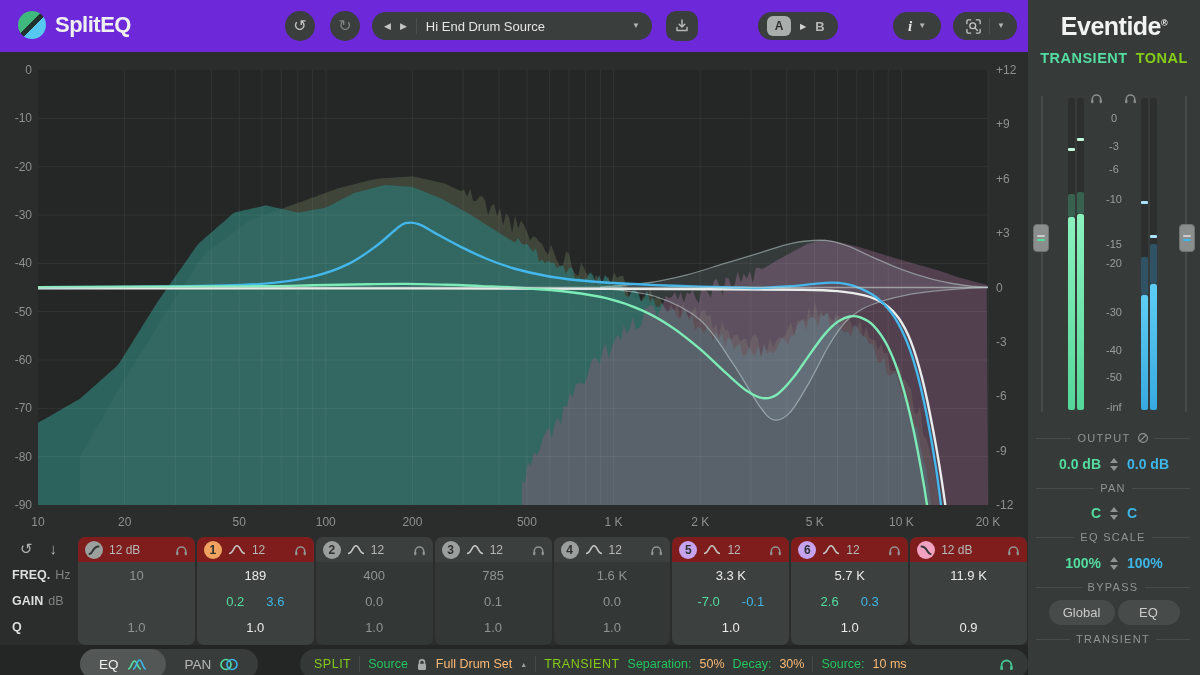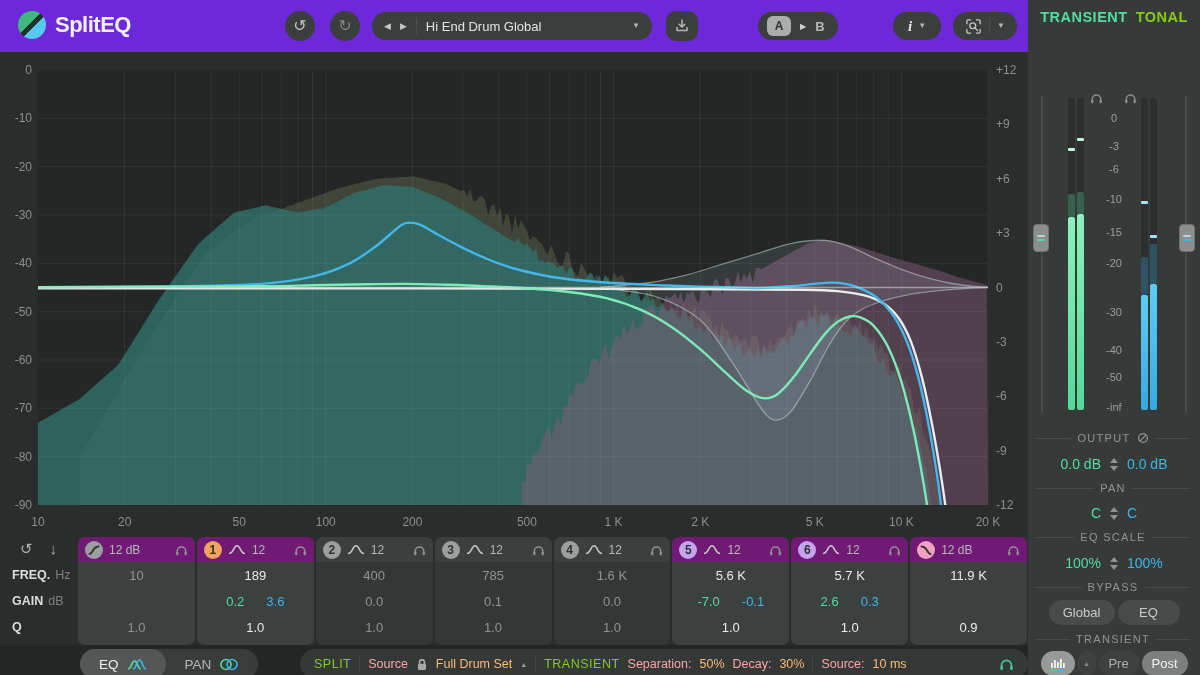--- a/index.html
+++ b/index.html
@@ -42,38 +42,38 @@
   .band-strip{position:absolute;left:0;top:535px;width:1028px;height:110px;display:flex}
   .band-left{width:78px;flex:none}
   .bl-icons{height:27px;display:flex;align-items:center;gap:17px;padding-left:20px;color:#aeb2b1;font-size:15px}
   .bl-row{height:26px;display:flex;align-items:center;padding-left:12px;gap:5px}
   .bl-name{color:#dcdfde;font-weight:bold;font-size:12.5px}
   .bl-unit{color:#7e8281;font-size:12.5px}
   .band-cards{flex:1;display:flex;gap:2px;padding-right:1px}
   .band-card{flex:1;margin-top:2px;border-radius:7px;overflow:hidden;background:#333736;min-width:0}
   .band-card.active{background:#3c403f}
   .band-head{height:25px;display:flex;align-items:center;gap:6px;padding:0 7px;background:#3b3f3e}
-  .band-card.active .band-head{background:#701a75}
+  .band-card.active .band-head{background:#7f1d1d}
   .band-badge{width:18px;height:18px;border-radius:50%;flex:none;display:flex;align-items:center;justify-content:center;
       font-size:12px;font-weight:bold;color:#2e3130}
   .band-slope{font-size:12px;color:#b5b8b7;white-space:nowrap}
   .band-hp{margin-left:auto;display:flex}
   .band-val{height:26px;display:flex;align-items:center;justify-content:center;font-size:13px;color:#8f9392;gap:22px}
   .band-val.on{color:#e9ebea}
   .g-t{color:#53dda1}.g-n{color:#3db6e8}
 
   
   .bottom-strip{position:absolute;left:0;top:645px;width:1028px;height:30px;background:#232625}
   .tabs{position:absolute;left:80px;top:4px;height:30px;border-radius:15px;background:#383c3b;display:flex}
   .tab{display:flex;align-items:center;gap:8px;padding:0 19px;font-size:13.5px;color:#b5b8b7;border-radius:15px}
   .tab.active{background:#535756;color:#eef0ef}
   .settings{position:absolute;left:300px;top:4px;width:728px;height:30px;border-radius:15px;background:#343837;
       display:flex;align-items:center;gap:8px;padding:0 14px;box-sizing:border-box;font-size:12.5px;white-space:nowrap}
   .s-strong{color:#84cc16;letter-spacing:.5px}
-  .s-lbl{color:#fca5a5}
+  .s-lbl{color:#22c55e}
   .s-val{color:#fdba74}
   .vdiv{width:1px;height:16px;background:#454948}
   .up-sm{font-size:7px;color:#9a9e9d}
 
   
   .rpanel{position:absolute;left:1028px;top:0;width:172px;height:675px;background:#363a39}
   .brand{text-align:center;padding-top:12px;font-size:25px;font-weight:bold;color:#f1f3f2;letter-spacing:-.5px}
   .brand sup{font-size:9px}
   .streams{display:flex;justify-content:center;gap:8px;margin-top:9px;font-size:14.5px;font-weight:bold;letter-spacing:.5px}
   .st-t{color:#53dda1}.st-n{color:#84cc16}
@@ -84,21 +84,21 @@
   .mtick{position:absolute;left:60px;width:52px;text-align:center;font-size:11px;color:#9a9e9d}
   .mtrack{position:absolute;width:2px;top:8px;height:316px;background:#474b4a}
   .handle{position:absolute;width:16px;height:28px;background:#8a8e8d;border-radius:4px;border:1px solid #6f7372;box-sizing:border-box}
   .handle .ln{position:absolute;left:3px;right:3px;height:2px;background:#c9cccb;top:10px;border-radius:1px}
   .handle .cl{position:absolute;left:3px;right:3px;height:2px;top:14px;border-radius:1px}
   .mhp{position:absolute;top:2px}
   .sec{position:absolute;left:8px;right:10px;display:flex;align-items:center;gap:6px;color:#909493;font-size:11px;
       letter-spacing:1.3px;justify-content:center}
   .sec::before,.sec::after{content:"";flex:1;height:1px;background:#484c4b}
   .vrow{position:absolute;left:0;width:172px;display:flex;align-items:center;justify-content:center;gap:9px;
-      font-size:14px;font-weight:normal;height:20px}
+      font-size:14px;font-weight:bold;height:20px}
   .v-t{color:#53dda1;min-width:52px;text-align:right}
   .v-n{color:#3db6e8;min-width:52px;text-align:left}
   .stp{display:flex;flex-direction:column;gap:3px;align-items:center}
   .stp i{display:block;width:0;height:0;border-left:4px solid transparent;border-right:4px solid transparent}
   .stp .u{border-bottom:5px solid #8f9392}
   .stp .d{border-top:5px solid #8f9392}
   .btnrow{position:absolute;left:0;width:172px;display:flex;justify-content:center;gap:3px}
   .pillbtn{height:25px;border-radius:13px;background:#474b4a;color:#c9cccb;font-size:13px;display:flex;
       align-items:center;justify-content:center}
   .chip{height:25px;border-radius:13px;display:flex;align-items:center;justify-content:center;font-size:13px}
@@ -200,21 +200,21 @@
     <div class="logo">
       <span class="logo-icon"></span>
       <span class="logo-text">SplitEQ</span>
     </div>
     <button class="circbtn" style="left:285px">↺</button>
     <button class="circbtn dim" style="left:330px">↻</button>
     <div class="preset">
       <span class="tri">◀</span>
       <span class="tri">▶</span>
       <span class="pdiv"></span>
-      <span class="pname">Hi End Drum Global</span>
+      <span class="pname">Hi End Drum Source</span>
       <span class="tri down">▼</span>
     </div>
     <button class="savebtn">
       <svg width="16" height="16" viewBox="0 0 16 16">
         <path d="M8 2 V8.6 M5.2 6.2 L8 9 L10.8 6.2 M3 9.5 V12.5 H13 V9.5" fill="none" stroke="#b5b8b7" stroke-width="1.5" stroke-linecap="round" stroke-linejoin="round"></path>
       </svg>
     </button>
     <div class="ab">
       <span class="a-chip">A</span>
       <span class="ab-arrow">▶</span>
@@ -371,21 +371,21 @@
             </span>
             <span class="band-slope">12</span>
             <span class="band-hp">
               <svg viewBox="0 0 14 13" width="13" height="12">
                 <path d="M2.4 11.2 V7.8 A4.6 4.6 0 0 1 11.6 7.8 V11.2" fill="none" stroke="#909493" stroke-width="1.7" stroke-linecap="round"></path>
                 <rect x="1.3" y="8.3" width="2.3" height="3.8" rx="1" fill="#909493"></rect>
                 <rect x="10.4" y="8.3" width="2.3" height="3.8" rx="1" fill="#909493"></rect>
               </svg>
             </span>
           </div>
-          <div class="band-val on">5.6 K</div>
+          <div class="band-val on">3.3 K</div>
           <div class="band-val">
             <span class="g-t">-7.0</span>
             <span class="g-n">-0.1</span>
           </div>
           <div class="band-val on">1.0</div>
         </div>
         <div class="band-card active">
           <div class="band-head">
             <span class="band-badge" style="background: rgb(198, 163, 238);">6</span>
             <span style="display: flex;">
@@ -471,20 +471,21 @@
       <svg style="margin-left:auto" width="15" height="14" viewBox="0 0 14 13">
         <path d="M2.4 11.2 V7.8 A4.6 4.6 0 0 1 11.6 7.8 V11.2" fill="none" stroke="#45c493" stroke-width="1.7" stroke-linecap="round"></path>
         <rect x="1.3" y="8.3" width="2.3" height="3.8" rx="1" fill="#45c493"></rect>
         <rect x="10.4" y="8.3" width="2.3" height="3.8" rx="1" fill="#45c493"></rect>
       </svg>
     </div>
   </div>
 </div>
 
 <div class="rpanel">
+  <div class="brand"><span>Eventide</span><sup>®</sup></div>
   <div class="streams">
     <span class="st-t">TRANSIENT</span>
     <span class="st-n">TONAL</span>
   </div>
   <div class="meters" id="meters">
       <div class="mtrack" style="left: 13px;"></div>
       <div class="mtrack" style="left: 157px;"></div>
       <div class="mhp" style="left: 62px;"><svg viewBox="0 0 14 13" width="13" height="12">
           <path d="M2.4 11.2 V7.8 A4.6 4.6 0 0 1 11.6 7.8 V11.2" fill="none" stroke="#8b8f8e" stroke-width="1.7" stroke-linecap="round"></path>
           <rect x="1.3" y="8.3" width="2.3" height="3.8" rx="1" fill="#8b8f8e"></rect>
@@ -492,21 +493,21 @@
         </svg></div>
       <div class="mhp" style="left: 96px;"><svg viewBox="0 0 14 13" width="13" height="12">
           <path d="M2.4 11.2 V7.8 A4.6 4.6 0 0 1 11.6 7.8 V11.2" fill="none" stroke="#8b8f8e" stroke-width="1.7" stroke-linecap="round"></path>
           <rect x="1.3" y="8.3" width="2.3" height="3.8" rx="1" fill="#8b8f8e"></rect>
           <rect x="10.4" y="8.3" width="2.3" height="3.8" rx="1" fill="#8b8f8e"></rect>
         </svg></div>
       <div class="mtick" style="top: 24px;">0</div>
       <div class="mtick" style="top: 52px;">-3</div>
       <div class="mtick" style="top: 75px;">-6</div>
       <div class="mtick" style="top: 105px;">-10</div>
-      <div class="mtick" style="top: 138px;">-15</div>
+      <div class="mtick" style="top: 150px;">-15</div>
       <div class="mtick" style="top: 169px;">-20</div>
       <div class="mtick" style="top: 218px;">-30</div>
       <div class="mtick" style="top: 256px;">-40</div>
       <div class="mtick" style="top: 283px;">-50</div>
       <div class="mtick" style="top: 313px;">-inf</div>
       <div class="mslot" style="left: 40px;"></div>
       <div class="mfill" style="left: 40px; top: 105.75px; height: 23.07px; opacity: 0.3; background: rgb(85, 215, 154);"></div>
       <div class="mfill" style="left: 40px; top: 128.82px; height: 193.18px; background: linear-gradient(rgb(139, 242, 189), rgb(85, 215, 154));"></div>
       <div class="mpeak" style="left: 40px; top: 60.0667px; background: rgb(194, 247, 218);"></div>
       <div class="mslot" style="left: 49px;"></div>
@@ -575,29 +576,13 @@
     <span>BYPASS</span>
   </div>
   <div class="btnrow" style="top:600px">
     <div class="pillbtn" style="width:66px">Global</div>
     <div class="pillbtn" style="width:62px">EQ</div>
   </div>
 
   <div class="sec" style="top:633px">
     <span>TRANSIENT</span>
   </div>
-  <div class="btnrow" style="top:651px">
-    <div class="chip" style="width:34px;background:#969a99">
-      <svg width="15" height="14" viewBox="0 0 15 14">
-        <rect x="1" y="6" width="1.8" height="5" fill="#f2f4f3"></rect>
-          <rect x="4" y="3" width="1.8" height="8" fill="#f2f4f3"></rect>
-        <rect x="7" y="5" width="1.8" height="6" fill="#f2f4f3"></rect>
-          <rect x="10" y="2" width="1.8" height="9" fill="#f2f4f3"></rect>
-        <rect x="13" y="6" width="1.8" height="5" fill="#f2f4f3"></rect>
-        <rect x="1" y="12.3" width="6" height="1.6" fill="#4fd396"></rect>
-          <rect x="8.5" y="12.3" width="6" height="1.6" fill="#3cb4e6"></rect>
-      </svg>
-    </div>
-    <div class="chip" style="width:18px;background:#3d4140;color:#85898a;font-size:7px">▲</div>
-    <div class="chip" style="width:40px;background:#3d4140;color:#a9adac">Pre</div>
-    <div class="chip" style="width:46px;background:#7b7f7e;color:#f0f2f1">Post</div>
-  </div>
 </div>
 
 </body></html>

